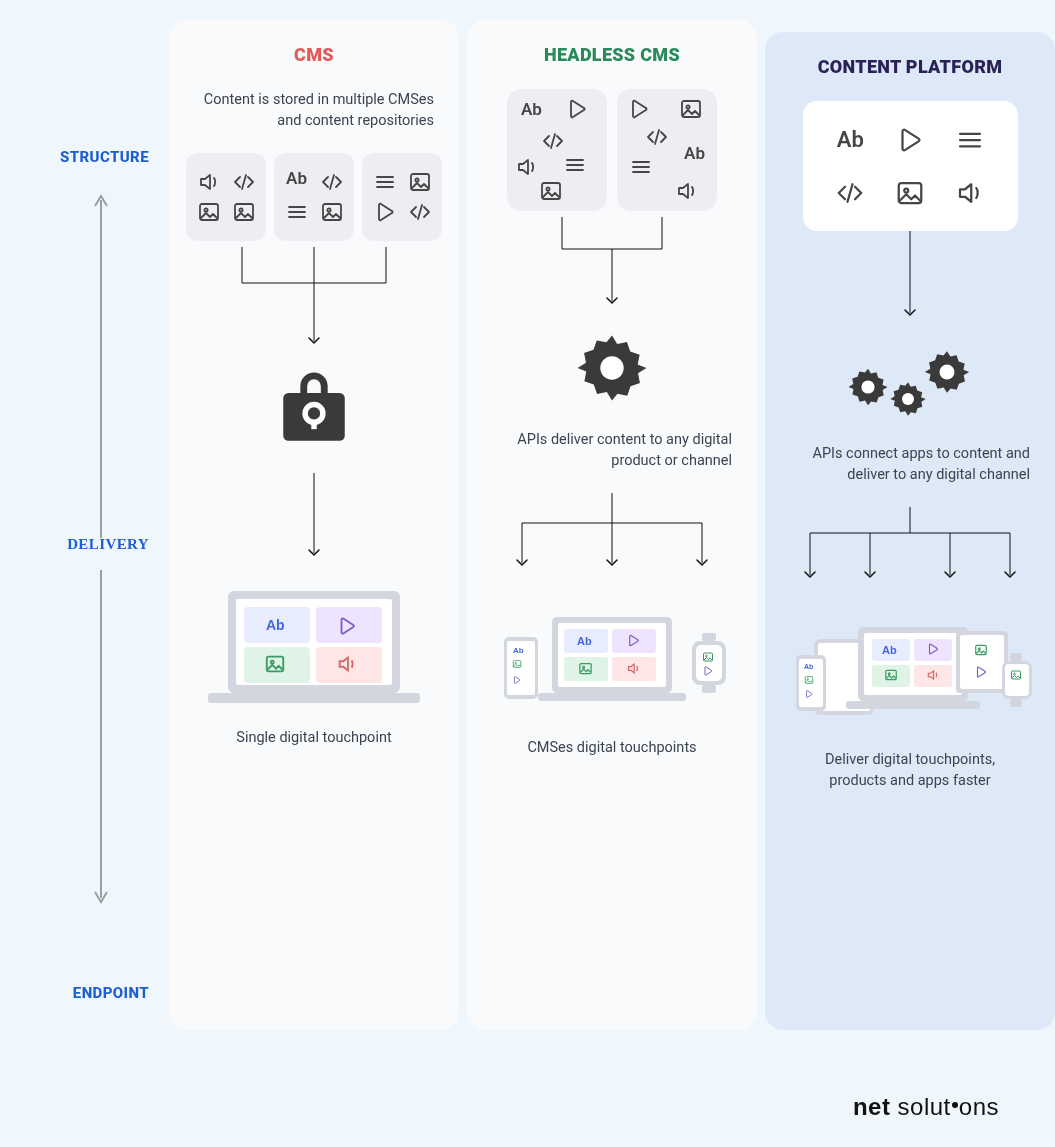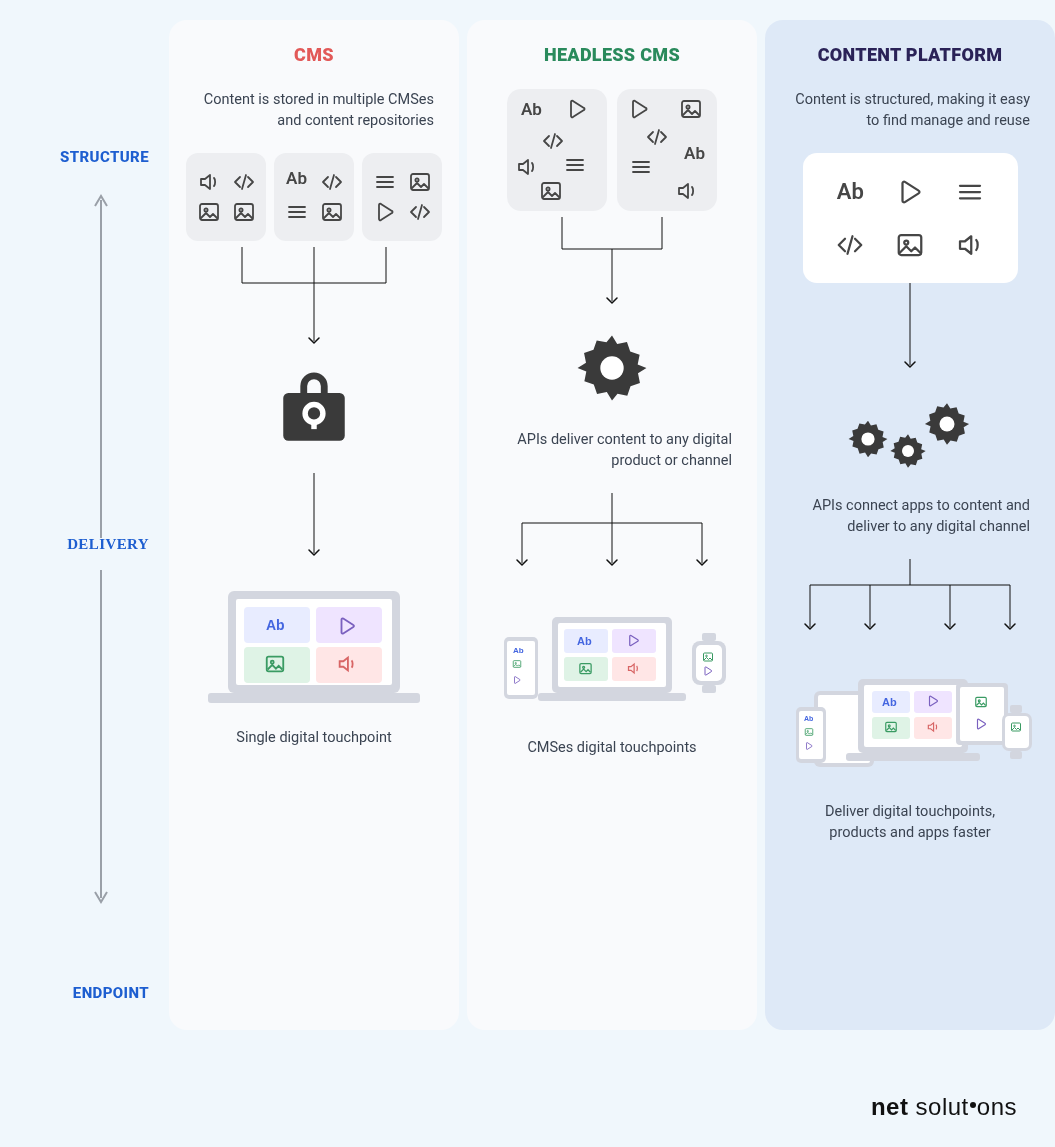--- a/index.html
+++ b/index.html
@@ -62,21 +62,21 @@
 
   .col {
     border-radius: 18px;
     padding: 22px 16px 26px;
     display: flex;
     flex-direction: column;
     align-items: center;
   }
   .col.c1 { background: var(--card1); }
   .col.c2 { background: var(--card2); }
-  .col.c3 { background: var(--card3); }
+  .col.c3 { background: var(--card3); margin-top: 12px; }
 
   .col h2 {
     margin: 2px 0 24px;
     font-size: 18px;
     font-weight: 900;
     letter-spacing: 0.3px;
   }
   .c1 h2 { color: var(--cms); }
   .c2 h2 { color: var(--headless); }
   .c3 h2 { color: var(--platform); }
@@ -145,21 +145,21 @@
   .endpoint-desc {
     font-size: 14.5px;
     text-align:center;
     max-width: 230px;
     margin-top: 14px;
     line-height:1.45;
   }
 
   .brand {
     position:absolute;
-    right: 38px;
+    right: 56px;
     bottom: 26px;
     font-family: "Segoe UI", Arial, sans-serif;
     font-size: 24px;
     letter-spacing: 0.5px;
     color:#111;
   }
   .brand b { font-weight:800; }
   .brand .li { font-weight:300; }
   .brand .dot { display:inline-block; width:6px; height:6px; border-radius:50%; background:#111; vertical-align:25%; margin:0 1px 0 1px;}
 </style>
@@ -442,21 +442,20 @@
           <use href="#i-image" x="220" y="68" width="12" height="12" stroke="#3a9b63" stroke-width="2" fill="none"></use>
           <use href="#i-play" x="220" y="82" width="12" height="12" stroke="#7a60bf" stroke-width="2" fill="none"></use>
         </svg>
       </div>
 
       <div class="endpoint-desc">CMSes digital touchpoints</div>
     </div>
 
     <div class="col c3">
       <h2>CONTENT PLATFORM</h2>
-      <div class="desc">Content is structured, making it easy to find manage and reuse</div>
 
       <div class="platformbox">
         <span class="ab" style="font-size:22px">Ab</span>
         <span class="icn" style="width:30px;height:30px">
             <svg>
               <use href="#i-play"></use>
             </svg>
           </span>
         <span class="icn" style="width:30px;height:30px">
             <svg>

